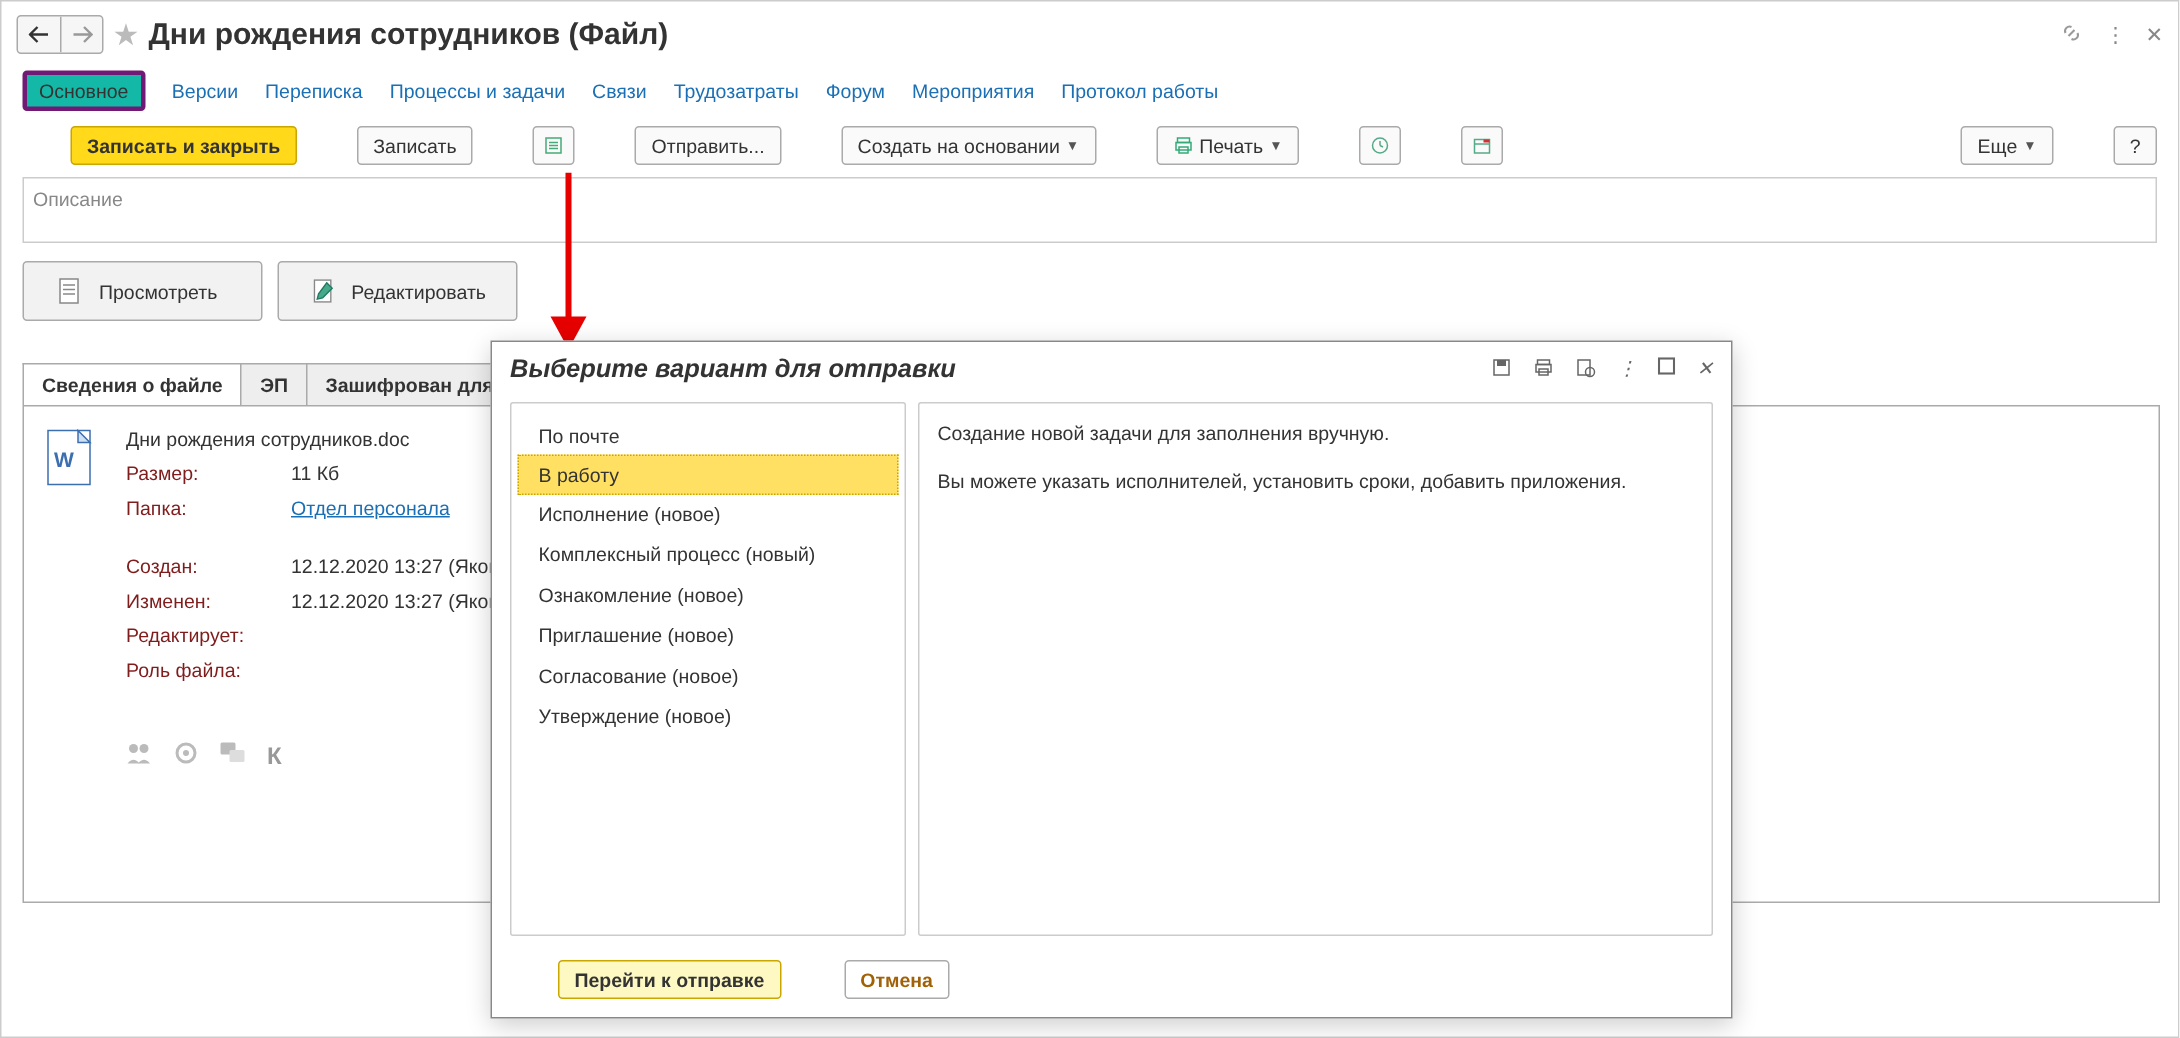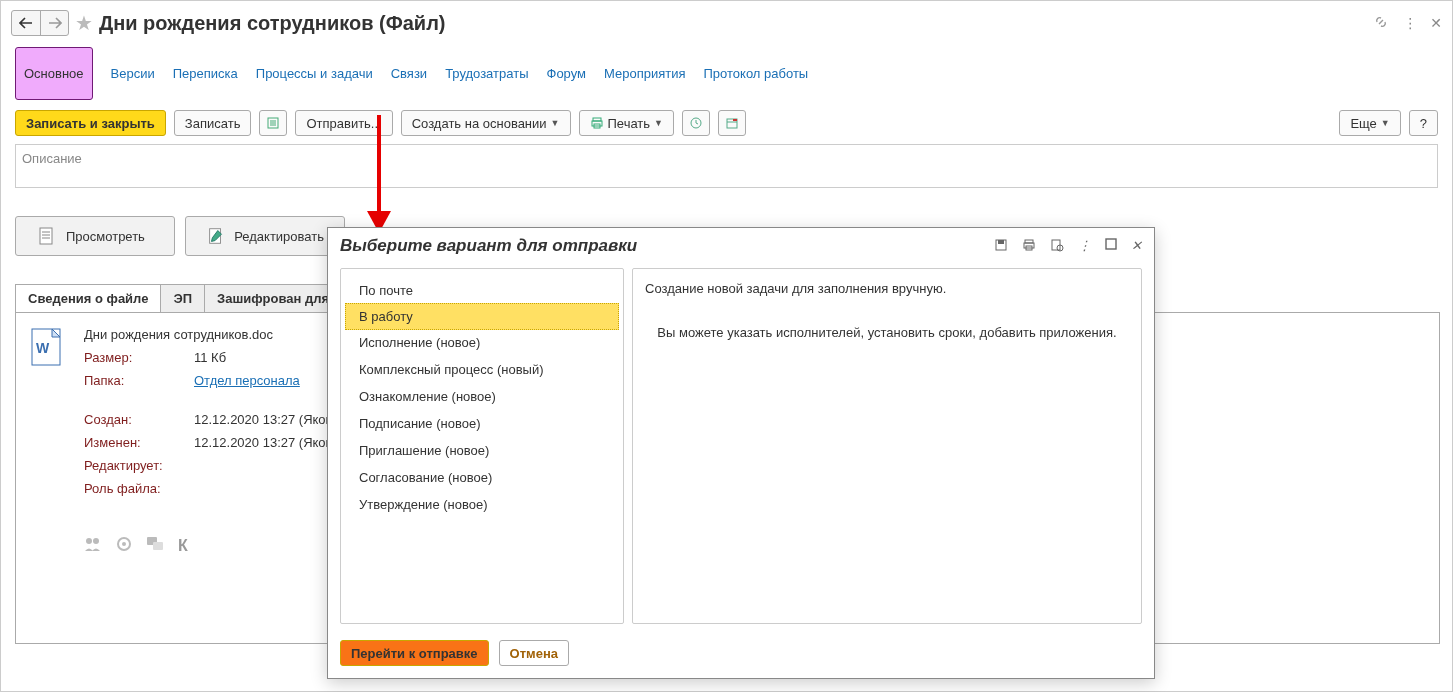--- a/index.html
+++ b/index.html
@@ -9,35 +9,35 @@
   .navbtns { display:flex; gap:0; border:1px solid #aaa; border-radius:3px; overflow:hidden; background:#f6f6f6; }
   .navbtn { width:28px; height:24px; display:flex; align-items:center; justify-content:center; cursor:pointer; }
   .navbtn + .navbtn { border-left:1px solid #aaa; }
   .star { margin:0 6px; color:#bbb; font-size:20px; }
   .pagetitle { font-size:20px; font-weight:bold; color:#333; }
   .titleicons { margin-left:auto; display:flex; gap:14px; color:#888; font-size:14px; align-items:center; }
   .titleicons span { cursor:pointer; }
 
   .tabsnav { display:flex; gap:18px; padding:6px 14px 10px 14px; align-items:center; font-size:13px; }
   .tabsnav .tab { color:#1a6fb5; cursor:pointer; border-bottom:1px dashed transparent; }
-  .tabsnav .tab.active { color:#333; background:#f0abfc; border:1px solid #701a75; border-radius:3px; padding:18px 8px; }
+  .tabsnav .tab.active { color:#333; background:#14b8a6; border:3px solid #701a75; border-radius:3px; padding:3px 8px; }
 
   .toolbar { display:flex; gap:8px; padding:0 14px 8px 14px; align-items:center; }
-  .btn { border:1px solid #aaa; border-radius:3px; background:#fafafa; padding:4px 10px; font-size:13px; cursor:pointer; height:26px; display:flex; align-items:center; gap:4px; }
+  .btn { border:1px solid #aaa; border-radius:3px; background:#fafafa; padding:4px 10px; font-size:13px; cursor:pointer; height:26px; display:flex; align-items:center; gap:4px;margin-left:32px; }
   .btn.primary { background:#ffd91a; border-color:#c9a600; font-weight:bold; }
   .btn.icon { padding:4px 6px; }
   .btn .caret { font-size:9px; color:#555; }
   .spacer { flex:1; }
 
   .titlefield { margin:0 14px 6px 14px; border:1px solid #e6b800; padding:5px 6px; font-size:13px; }
   .titlefield .val { background:#1a6fb5; color:#fff; padding:0 1px; display:inline-block; }
   .descfield { margin:0 14px 12px 14px; border:1px solid #ccc; padding:6px; height:44px; color:#888; font-size:13px; }
 
   .bigbuttons { display:flex; gap:10px; padding:0 14px 14px 14px; }
-  .bigbtn { border:1px solid #aaa; border-radius:3px; background:#f2f2f2; padding:8px 20px; font-size:13px; cursor:pointer; display:flex; align-items:center; gap:10px; height:40px; width:160px;margin-top:16px; }
+  .bigbtn { border:1px solid #aaa; border-radius:3px; background:#f2f2f2; padding:8px 20px; font-size:13px; cursor:pointer; display:flex; align-items:center; gap:10px; height:40px; width:160px; }
   .bigbtn svg { width:20px; height:20px; }
 
   .filetabs { display:flex; margin:14px 0 0 14px; }
   .filetab { border:1px solid #aaa; border-bottom:none; padding:6px 12px; font-size:13px; background:#fff; margin-right:-1px; cursor:pointer;font-weight:bold; }
   .filetab.inactive { background:#eee; }
   .filepanel { border:1px solid #aaa; margin:0 14px 14px 14px; padding:14px; width:1425px; height:332px; }
   .fileinfo { display:flex; gap:18px; }
   .fileicon { width:36px; height:40px; }
   .proptable { display:grid; grid-template-columns:110px auto; row-gap:8px; font-size:13px; }
   .proptable .label { color:#7f1d1d; }
@@ -48,26 +48,26 @@
   .arrow { position:absolute; left:362px; top:114px; pointer-events:none; z-index:5; }
 
   
   .dialog { position:absolute; left:326px; top:226px; width:828px; height:452px; background:#fff; border:1px solid #888; box-shadow:0 4px 16px rgba(0,0,0,0.2); z-index:10; display:flex; flex-direction:column; }
   .dlg-titlebar { display:flex; align-items:center; padding:8px 12px 4px 12px;font-style:italic; }
   .dlg-title { font-size:17px; font-weight:bold; }
   .dlg-icons { margin-left:auto; display:flex; gap:14px; color:#666; font-size:13px; }
   .dlg-icons span { cursor:pointer; }
   .dlg-body { flex:1; display:flex; gap:8px; padding:8px 12px; }
   .panel { border:1px solid #ccc; border-radius:2px; padding:8px 0; }
-  .panel.left { width:284px; }
+  .panel.left { width:264px; }
   .panel.right { flex:1; padding:10px 12px; font-size:13px; line-height:1.5; }
   .optitem { padding:6px 18px; font-size:13px; cursor:pointer; }
   .optitem.sel { background:#ffe063; border:1px dotted #c9a600; margin:-1px 4px; padding:5px 13px; }
   .dlg-footer { padding:8px 12px 12px 12px; display:flex; gap:10px; }
-  .dlg-footer .btn.go { background:#f97316; border-color:#c9a600; font-weight:bold; }
+  .dlg-footer .btn.go { background:#fef9c3; border-color:#c9a600; font-weight:bold; }
   .dlg-footer .btn.cancel { color:#a16207; font-weight:bold; border-color:#aaa; background:#fff; }
 </style>
 </head>
 <body>
 
 <div class="app">
 
   <div class="titlebar">
     <div class="navbtns">
       <div class="navbtn">
@@ -257,28 +257,27 @@
         <span>✕</span>
       </div>
     </div>
     <div class="dlg-body">
       <div class="panel left">
         <div class="optitem">По почте</div>
         <div class="optitem sel">В работу</div>
         <div class="optitem">Исполнение (новое)</div>
         <div class="optitem">Комплексный процесс (новый)</div>
         <div class="optitem">Ознакомление (новое)</div>
-        <div class="optitem">Подписание (новое)</div>
         <div class="optitem">Приглашение (новое)</div>
         <div class="optitem">Согласование (новое)</div>
         <div class="optitem">Утверждение (новое)</div>
       </div>
       <div class="panel right">
         <div>Создание новой задачи для заполнения вручную.</div>
-        <div style="margin-top:24px;text-align:center;">Вы можете указать исполнителей, установить сроки, добавить приложения.</div>
+        <div style="margin-top:12px;">Вы можете указать исполнителей, установить сроки, добавить приложения.</div>
       </div>
     </div>
     <div class="dlg-footer">
       <div class="btn go">Перейти к отправке</div>
       <div class="btn cancel">Отмена</div>
     </div>
   </div>
 
 </div>
 

